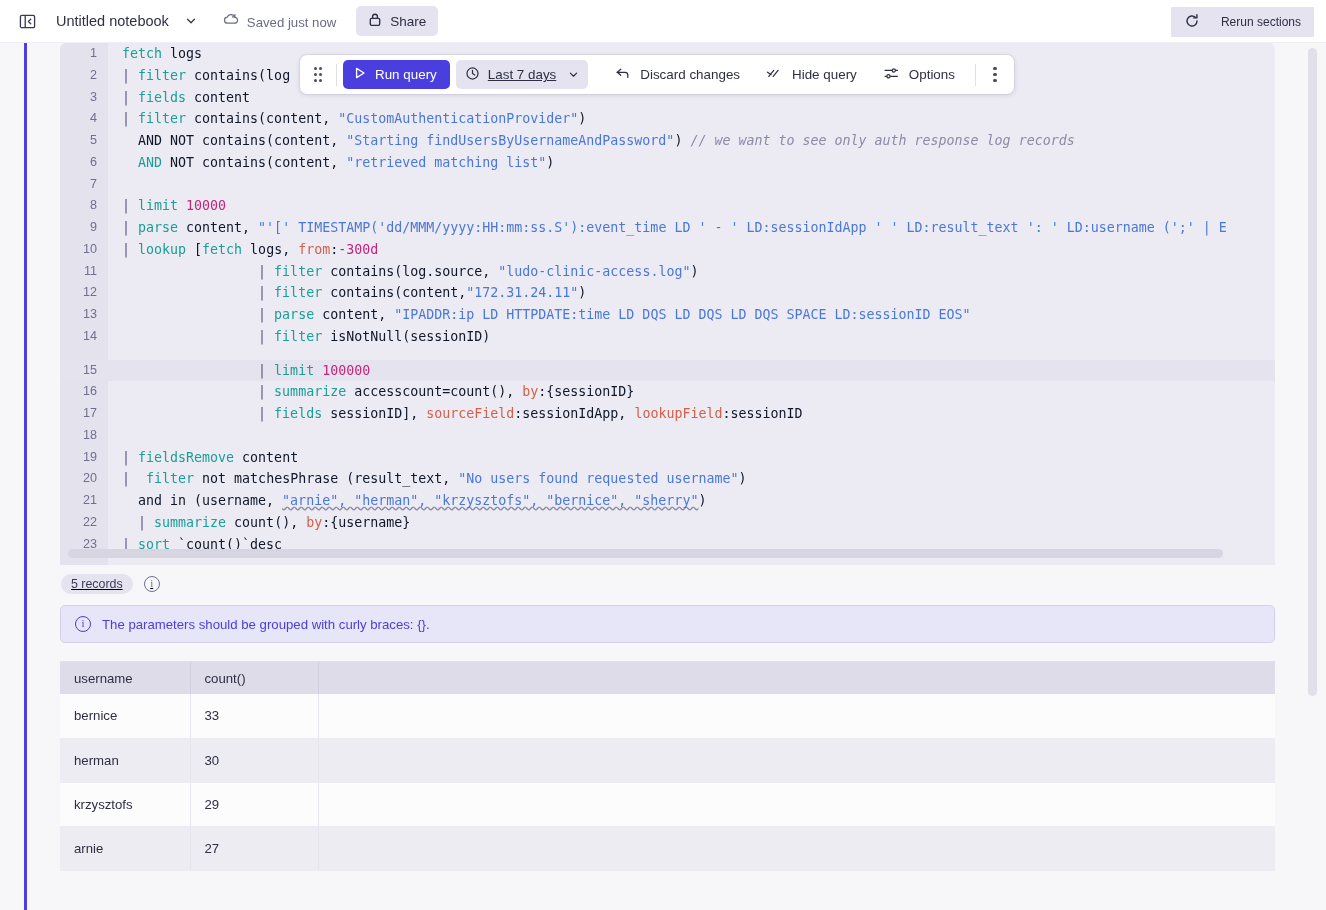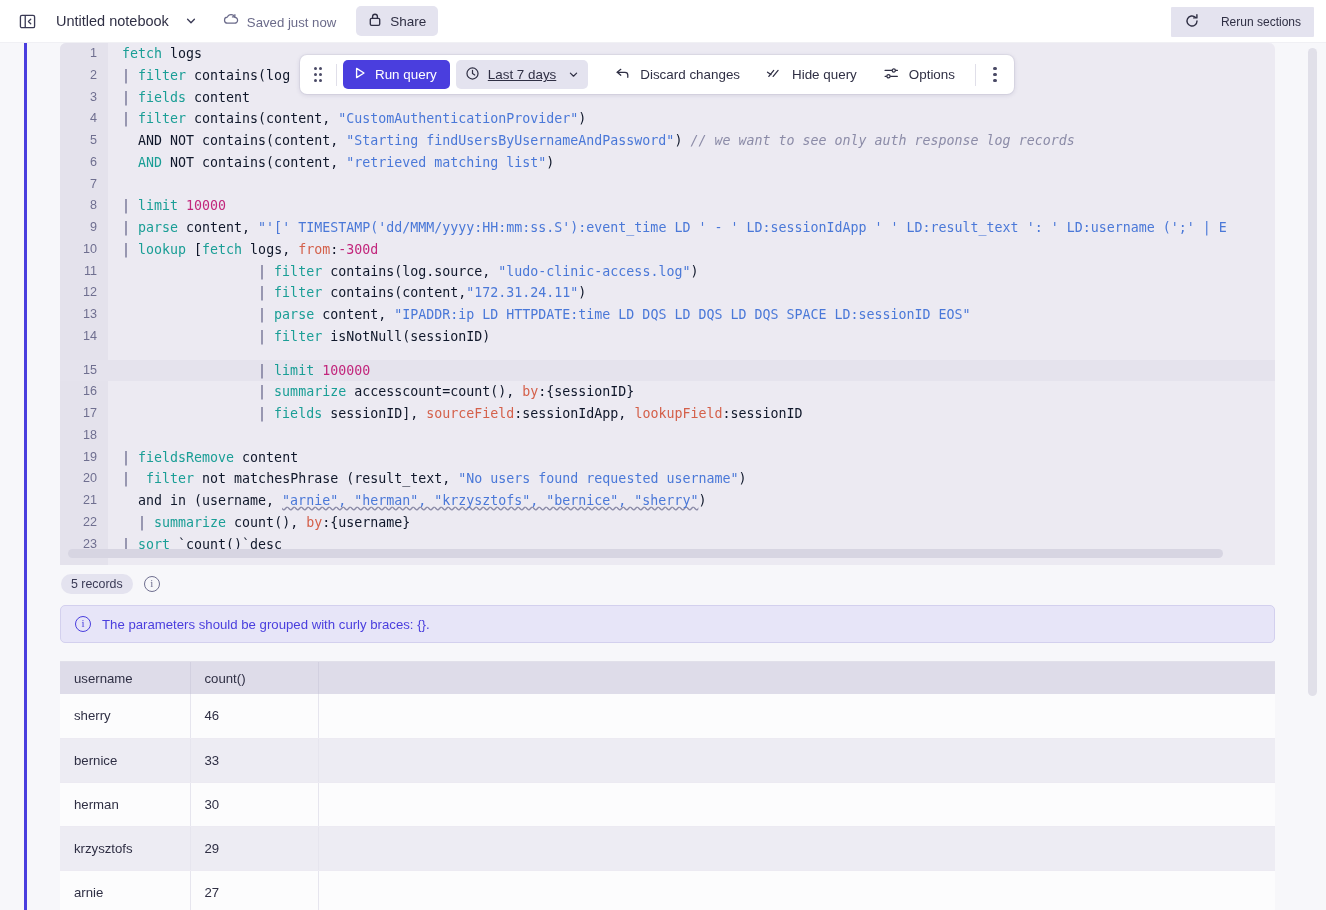--- a/index.html
+++ b/index.html
@@ -111,21 +111,21 @@
     position: absolute; left: 8px; right: 10px; bottom: 7px; height: 9px;
   }
   .hscroll-thumb {
     width: 96.5%; height: 9px; border-radius: 5px; background: #d7d5e2;
     cursor: pointer;
   }
 
   
   .metabar {
     display: flex; align-items: center; gap: 11px;
-    height: 31px; padding-left: 1px; margin-top: 3px;
+    height: 31px; padding-left: 1px; margin-top: 3px; text-decoration: underline;
   }
   .records-badge {
     background: #e4e3ef; color: #3a3a55;
     border-radius: 11px; padding: 3px 10px; font-size: 12.4px;
   }
   .meta-text { color: #50506e; font-size: 12.4px; }
   .info-circle {
     width: 16px; height: 16px; border-radius: 50%;
     border: 1.3px solid #6f6f90; color: #6f6f90;
     font-size: 11px; line-height: 13px; text-align: center;
@@ -325,25 +325,20 @@
             </colgroup>
           <thead>
             <tr id="head-row">
                 <th>username</th>
                 <th>count()</th>
                 <th></th>
               </tr>
           </thead>
           <tbody id="body-rows">
               <tr>
-                <td>sherry</td>
-                <td>46</td>
-                <td></td>
-              </tr>
-              <tr>
                 <td>bernice</td>
                 <td>33</td>
                 <td></td>
               </tr>
               <tr>
                 <td>herman</td>
                 <td>30</td>
                 <td></td>
               </tr>
               <tr>

